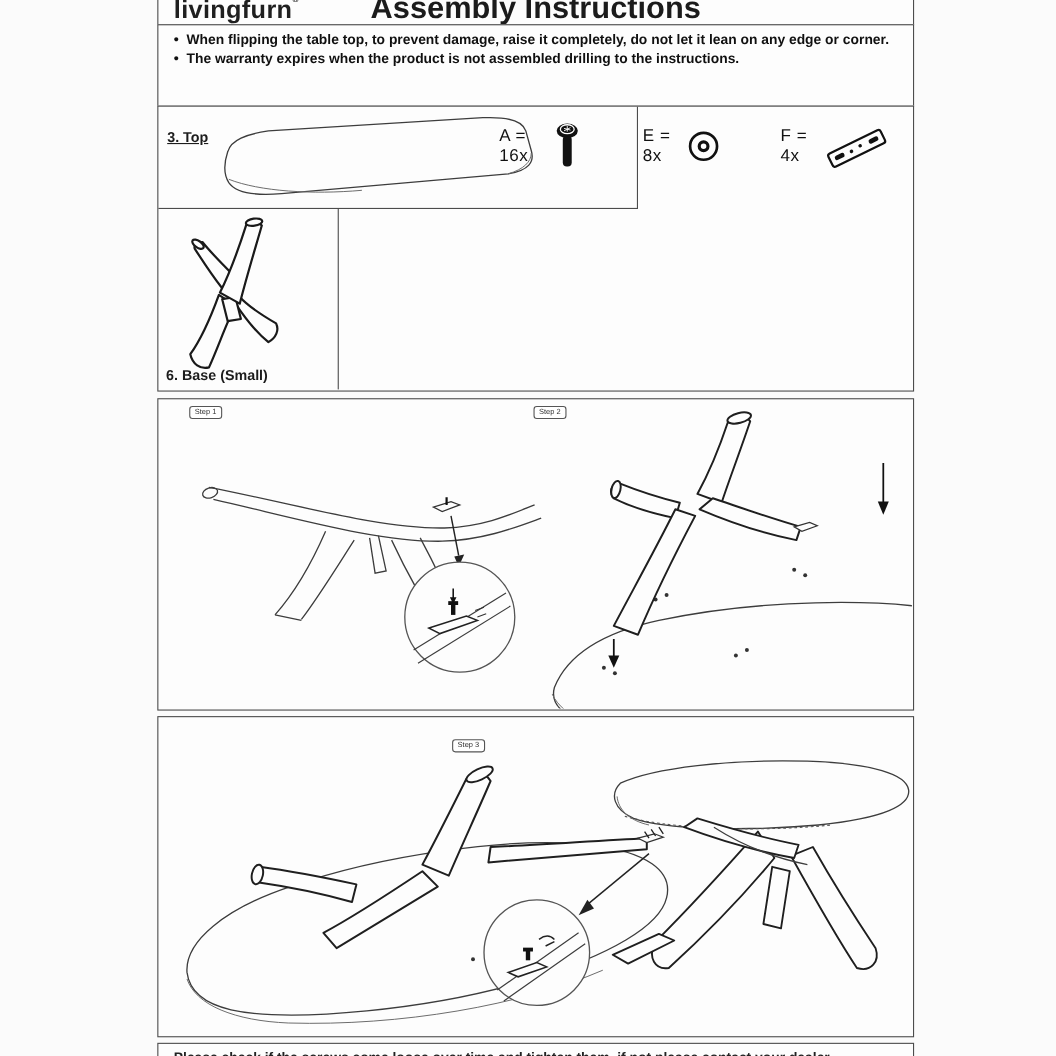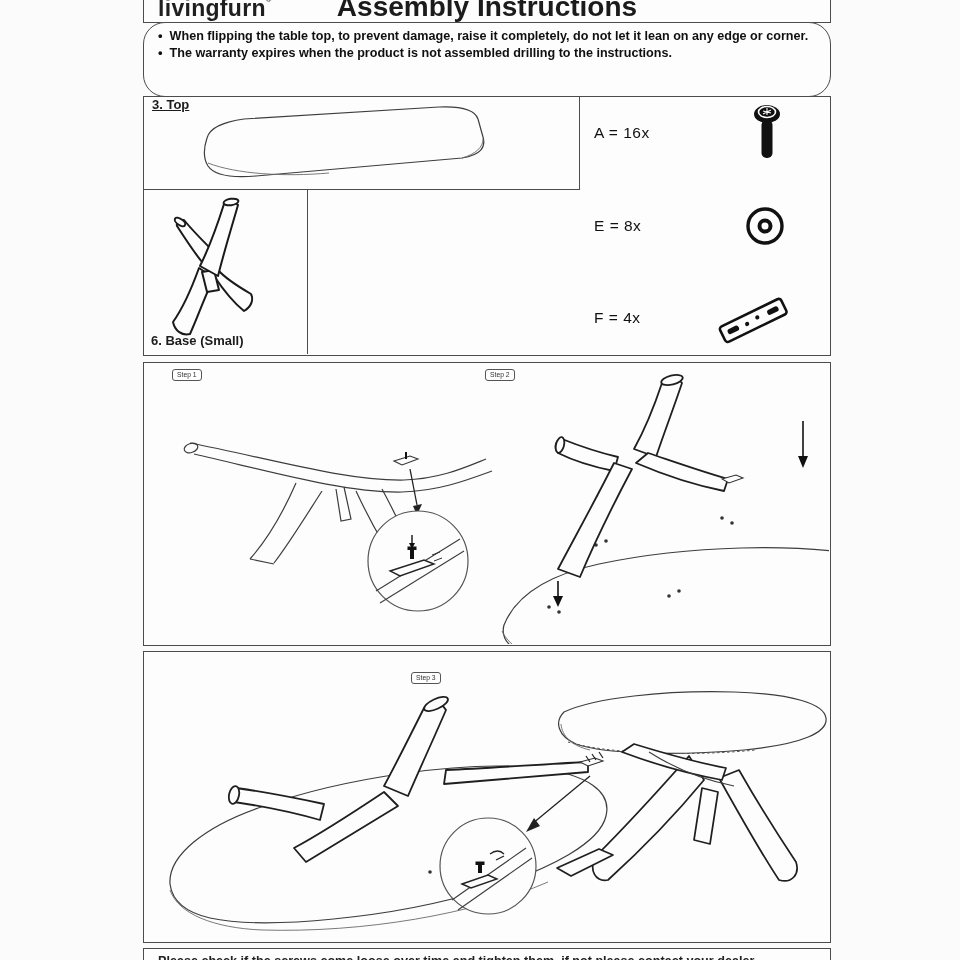--- a/index.html
+++ b/index.html
@@ -10,30 +10,30 @@
   svg{display:block;}
   .art{position:absolute;left:0;top:0;pointer-events:none;}
 
   
   #hdr{left:143px;top:-16px;width:688px;height:39px;}
   #logo{position:absolute;left:14px;bottom:0px;font-size:23px;font-weight:bold;letter-spacing:.3px;color:#1f1f1f;}
   #logo sup{font-size:8px;vertical-align:14px;}
   #title{position:absolute;left:0;right:0;bottom:-1px;text-align:center;font-size:28px;font-weight:bold;color:#1b1b1b;}
 
   
-  #warn{left:143px;top:22px;width:688px;height:75px;padding:5px 8px 0 12px;border-radius:22px;}
+  #warn{left:143px;top:22px;width:688px;height:75px;padding:5px 8px 0 12px;}
   .brow{font-size:12.6px;font-weight:600;line-height:16.9px;color:#101010;white-space:nowrap;}
   .brow::before{content:"•";margin:0 7px 0 2px;font-size:13px;}
 
   
   #parts{left:143px;top:96px;width:688px;height:260px;}
   #cell-top{left:0;top:0;width:436px;height:93px;border-right:1.4px solid #4c4c4c;border-bottom:1.4px solid #4c4c4c;}
   #cell-bsmall{left:0;top:93px;width:164px;height:164px;border-right:1.4px solid #4c4c4c;}
   #cell-blarge{left:164px;top:93px;width:272px;height:164px;border-right:1.4px solid #4c4c4c;}
-  #cell-hw{left:428px;top:0;width:249px;height:257px;display:flex;flex-direction:column;justify-content:space-between;padding:8px 0;}
+  #cell-hw{left:444px;top:0;width:249px;height:257px;display:flex;flex-direction:row;justify-content:flex-end;padding:8px 0;}
   .plabel{position:absolute;font-size:13px;font-weight:600;color:#1c1c1c;}
   .hwrow{display:flex;align-items:center;justify-content:space-between;padding:0 26px 0 22px;height:56px;}
   .hwlabel{font-size:15.5px;color:#111;letter-spacing:.5px;}
 
   
   #step12{left:143px;top:362px;width:688px;height:284px;}
   #step3{left:143px;top:651px;width:688px;height:292px;}
   .badge{position:absolute;font-size:6.8px;color:#333;border:1px solid #555;border-radius:3px;
          padding:1px 4px 1px 4px;background:#fff;line-height:8px;}
 
@@ -52,21 +52,21 @@
   </div>
 
   <div class="box" id="warn">
     <div class="brow">When flipping the table top, to prevent damage, raise it completely, do not let it lean on any edge or corner.</div>
     <div class="brow">The warranty expires when the product is not assembled drilling to the instructions.</div>
   </div>
 
   <div class="box" id="parts">
 
     <div class="cell" id="cell-top">
-      <span class="plabel" style="left:8px;top:0;text-decoration:underline;">3. Top</span>
+      <span class="plabel" style="left:8px;top:20px;text-decoration:underline;">3. Top</span>
       <svg class="art" width="436" height="91" viewBox="0 0 436 91">
         <path d="M 63 41 C 66 30 80 25 100 22 L 295 10 C 318 9 331 13 334 22 L 339 40 C 342 50 337 58 318 61 L 112 79 C 88 81 70 78 64 69 C 59 61 60 50 63 41 Z" fill="#fdfdfd" stroke="#3d3d3d" stroke-width="1.2"></path>
         <path d="M 64 66 C 92 77 140 80 185 76" fill="none" stroke="#6a6a6a" stroke-width="0.9"></path>
         <path d="M 318 61 C 332 57 339 50 339 42" fill="none" stroke="#6a6a6a" stroke-width="0.9"></path>
       </svg>
     </div>
 
     <div class="cell" id="cell-bsmall">
       <span class="plabel" style="left:7px;bottom:6px;">6. Base (Small)</span>
       <svg class="art" width="162" height="162" viewBox="0 0 162 162">

